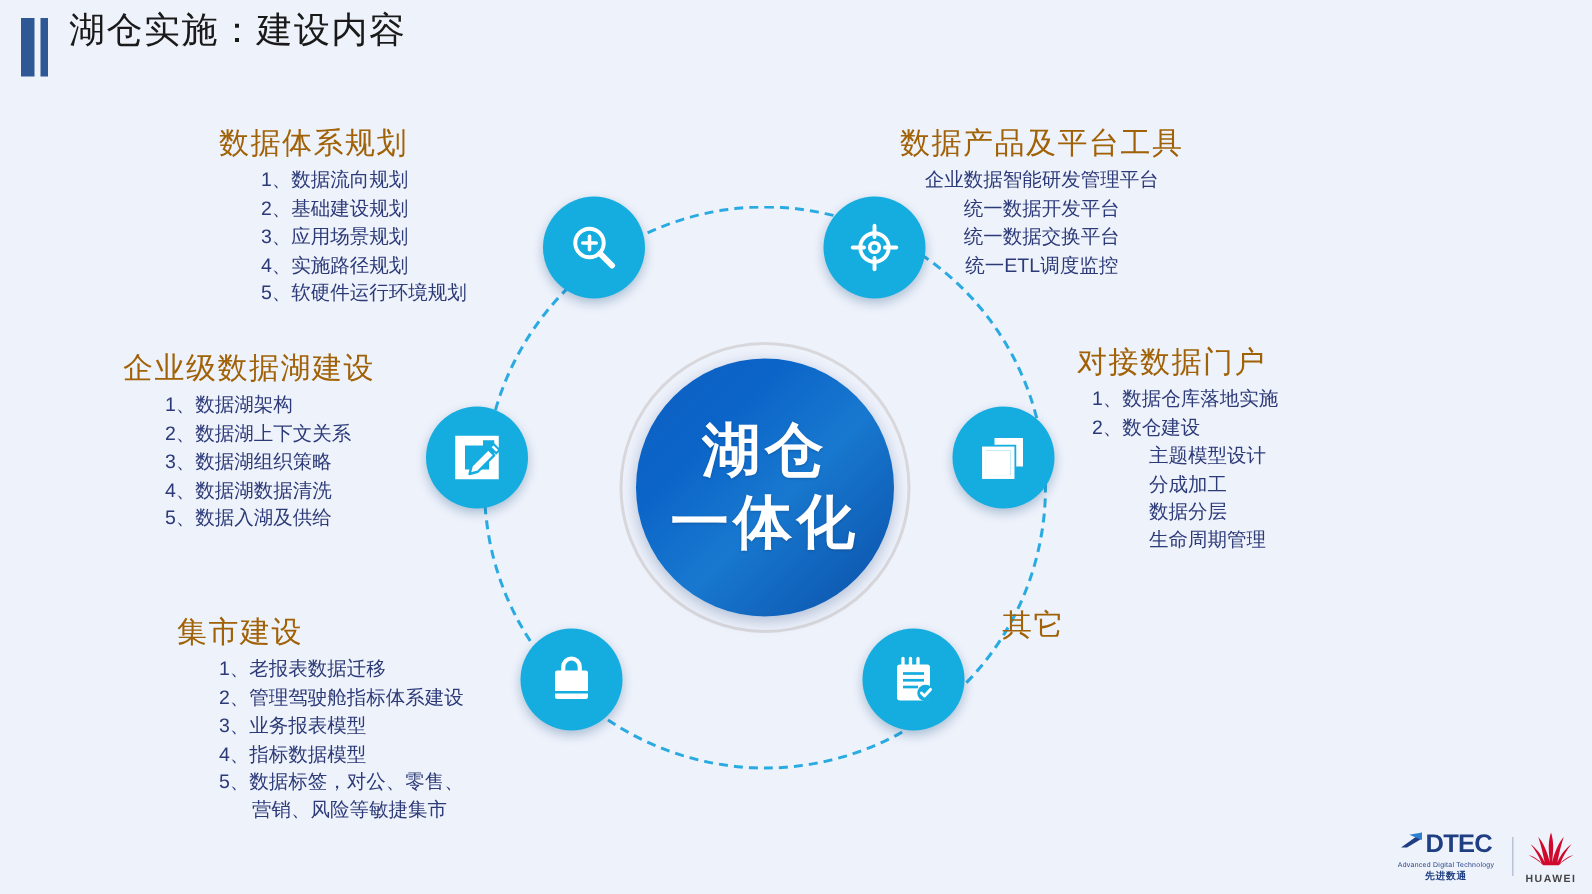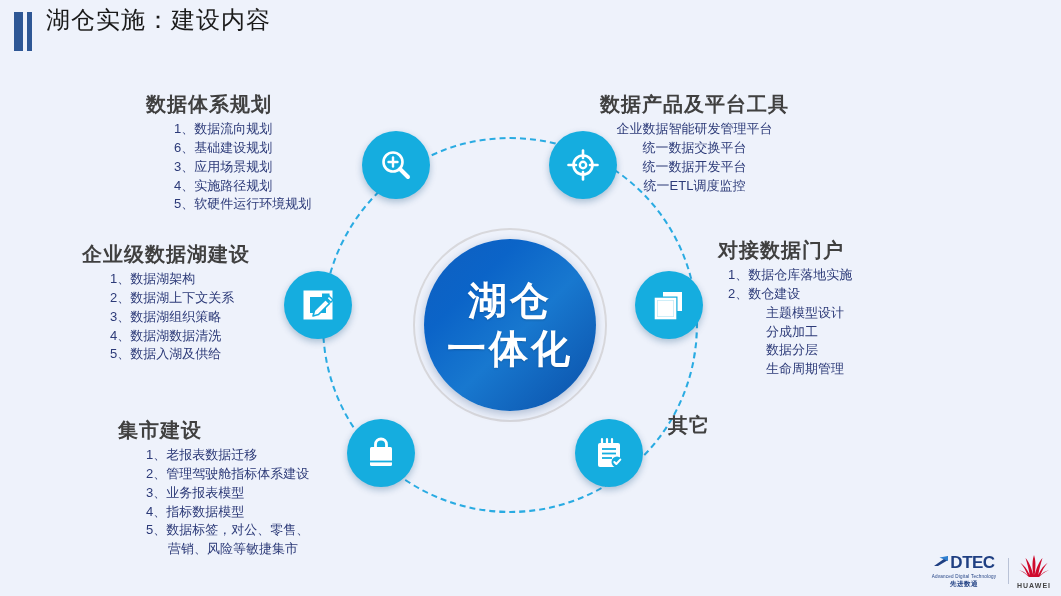--- a/index.html
+++ b/index.html
@@ -104,25 +104,25 @@
   #node-top-left     { left: 362px; top: 131px; }
   #node-top-right    { left: 549px; top: 131px; }
   #node-mid-left     { left: 284px; top: 271px; }
   #node-mid-right    { left: 635px; top: 271px; }
   #node-bottom-left  { left: 347px; top: 419px; }
   #node-bottom-right { left: 575px; top: 419px; }
 
   
   .block { position: absolute; }
   .block-title {
-    color: #404040;
-    font-weight: bold;
+    color: #a16207;
+    font-weight: normal;
     font-size: 20px;
     letter-spacing: 1px;
-    margin: 9px 0 2px 0;
+    margin: 0 0 2px 0;
     white-space: nowrap;
   }
   .block-title.indent-t { margin-left: 18px; }
   .block-lines {
     color: #2c3a78;
     font-size: 13px;
     line-height: 1.45;
     white-space: nowrap;
   }
   .block-lines .ln { display: block; }
@@ -251,33 +251,33 @@
         <circle cx="25" cy="26" r="5.5" fill="#15addf"></circle>
         <path d="M22.3 26 l2 2 l4 -4.4" fill="none" stroke="#fff" stroke-width="2" stroke-linecap="round" stroke-linejoin="round"></path>
       </svg>
     </span>
   </div>
 
   <div class="block" id="block-data-system">
     <div class="block-title">数据体系规划</div>
     <div class="block-lines">
       <span class="ln ind1">1、数据流向规划</span>
-      <span class="ln ind1">6、基础建设规划</span>
+      <span class="ln ind1">2、基础建设规划</span>
       <span class="ln ind1">3、应用场景规划</span>
       <span class="ln ind1">4、实施路径规划</span>
       <span class="ln ind1">5、软硬件运行环境规划</span>
     </div>
   </div>
 
   <div class="block" id="block-data-product">
     <div class="block-title">数据产品及平台工具</div>
     <div class="block-lines center-lines">
       <span class="ln">企业数据智能研发管理平台</span>
+      <span class="ln">统一数据开发平台</span>
       <span class="ln">统一数据交换平台</span>
-      <span class="ln">统一数据开发平台</span>
       <span class="ln">统一ETL调度监控</span>
     </div>
   </div>
 
   <div class="block" id="block-data-lake">
     <div class="block-title">企业级数据湖建设</div>
     <div class="block-lines">
       <span class="ln ind1">1、数据湖架构</span>
       <span class="ln ind1">2、数据湖上下文关系</span>
       <span class="ln ind1">3、数据湖组织策略</span>

